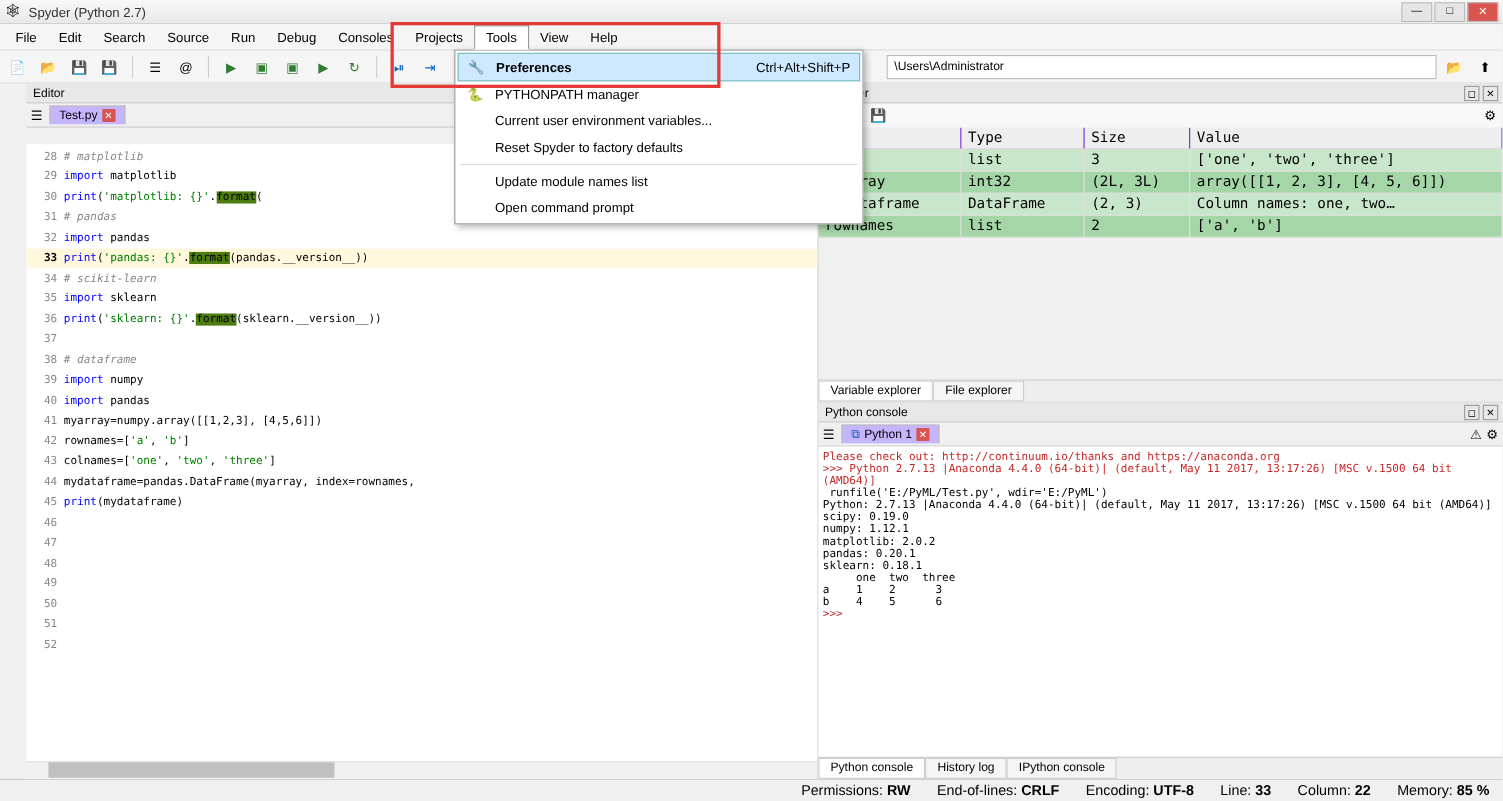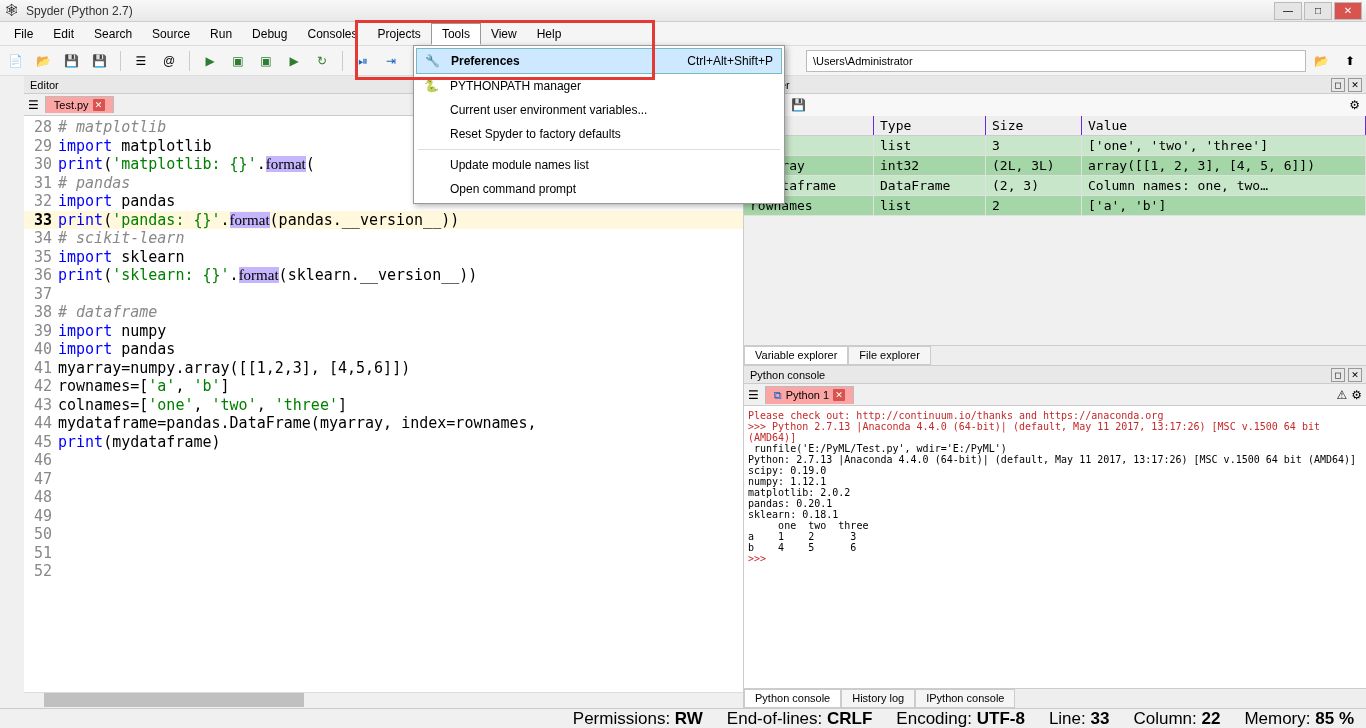--- a/index.html
+++ b/index.html
@@ -17,47 +17,47 @@
 .tb-btn { width: 24px; height: 24px; display:flex;align-items:center;justify-content:center; }
 .tb-sep { width: 1px; height: 20px; background: #ccc; margin: 0 4px; }
 .tb-path { flex: 0 0 500px; margin-left: auto; height: 22px; background: #fff; border: 1px solid #bbb; padding: 2px 6px; font-size: 11px; display:flex;align-items:center; }
 .main { display: flex; height: 632px; padding-left: 24px; }
 .left { width: 720px; display:flex; flex-direction:column; border-right: 1px solid #ccc; }
 .right { flex: 1; display:flex; flex-direction:column; }
 .pane-title { height: 18px; background: #e8e8e8; border-bottom: 1px solid #ccc; padding: 1px 6px; font-size: 11px; display:flex; align-items:center; position:relative; }
 .pane-icons { position:absolute; right:4px; top:2px; display:flex; gap:3px; }
 .pane-icon { width:14px;height:14px;border:1px solid #999;font-size:9px;display:flex;align-items:center;justify-content:center; }
 .tabs { height: 22px; background: #f0f0f0; display:flex; align-items:center; padding: 0 4px; border-bottom: 1px solid #ccc; }
-.tab { background: #fca5a5; border: 1px solid #bbb; border-bottom: none; padding: 2px 8px; display:flex; align-items:flex-start; gap:4px; font-size:11px; }
+.tab { background: #c4b5fd; border: 1px solid #bbb; border-bottom: none; padding: 2px 8px; display:flex; align-items:flex-start; gap:4px; font-size:11px; }
 .tab-close { width:12px;height:12px;background:#d9534f;color:#fff;font-size:9px;display:flex;align-items:center;justify-content:center;border-radius:1px; }
-.editor { flex:1; background:#fff; font-family: Consolas, monospace; font-size:15px; overflow:hidden; padding: 2px 0; }
+.editor { flex:1; background:#fff; font-family: Consolas, monospace; font-size:10px; overflow:hidden; padding: 2px 0; margin-top: 15px; }
 .line { display:flex; white-space: pre; height:18.5px; align-items:center; }
 .gutter { width:34px; text-align:right; color:#888; padding-right:6px; }
 .line.current { background:#fff8dc; }
 .line.current .gutter { font-weight:bold; color:#000; }
 .comment { color:#888; font-style:italic;text-align:right; }
 .keyword { color:#0000ff; }
 .string { color:#008000; }
-.hl { background:#c4b5fd;font-family:Liberation Serif, serif; }
+.hl { background:#4d7c0f; }
 .var-explorer { flex: 0 0 290px; display:flex; flex-direction:column; border-bottom:1px solid #ccc; }
 .var-toolbar { height:22px; display:flex; align-items:center; gap:8px; padding:0 6px; background:#f8f8f8; }
 .var-table { flex:1; overflow:hidden; font-family: Consolas, monospace; font-size:13px; }
 .var-head { display:flex; background:#eee; border-bottom:1px solid #ccc; }
 .var-head > div { padding:2px 6px; border-right:1px solid #6d28d9; }
 .var-row { display:flex; }
 .var-row > div { padding:2px 6px; border-right:1px solid #e0e0e0; border-bottom:1px solid #e0e0e0; white-space:nowrap; overflow:hidden; }
 .c-name{width:130px;} .c-type{width:112px;} .c-size{width:96px;} .c-val{flex:1;}
 .vr0{background:#c8e6c9;} .vr1{background:#a5d6a7;} .vr2{background:#c8e6c9;} .vr3{background:#a5d6a7;}
 .bottom-tabs { height:20px; display:flex; background:#eee; border-top:1px solid #ccc; }
 .btab { padding:2px 10px; border:1px solid #ccc; font-size:11px; background:#f5f5f5; }
 .btab.active{background:#fff;}
 .console { flex:1; display:flex; flex-direction:column; }
 .console-body { flex:1; background:#fff; font-family:Consolas,monospace; font-size:10px; padding:4px; overflow:hidden; white-space:pre-wrap; }
 .red{color:#c62828;} .black{color:#000;}
-.statusbar { height:20px; background:#f0f0f0; border-top:1px solid #ccc; display:flex; align-items:center; justify-content:flex-end; gap:24px; padding:0 12px; font-size:17px; }
+.statusbar { height:20px; background:#f0f0f0; border-top:1px solid #ccc; display:flex; align-items:center; justify-content:flex-end; gap:24px; padding:0 12px; font-size:13px; }
 .dropdown { position:absolute; top:45px; left:413px; width:372px; background:#fff; border:1px solid #999; box-shadow:2px 2px 6px rgba(0,0,0,0.3); z-index:10; padding:2px; }
 .dd-item{display:flex;align-items:center;padding:4px 8px;gap:10px;}
 .dd-item.sel{background:#cde8ff;border:1px solid #7bb;}
 .dd-item.sel .dd-label{flex:1;font-weight:bold;}
 .dd-sep{height:1px;background:#ddd;margin:3px 2px;}
 .dd-icon{width:16px;height:16px;display:flex;align-items:center;justify-content:center;}
 .highlight-box { position:absolute; border:3px solid #e53935; top:20px; left:355px; width:300px; height:60px; z-index:20; pointer-events:none; }
 .scrollbar-h { height:16px; background:#f0f0f0; border-top:1px solid #ddd; display:flex; }
 .sb-thumb { width:260px; height:14px; background:#c0c0c0; margin-left:20px; }
 </style>

